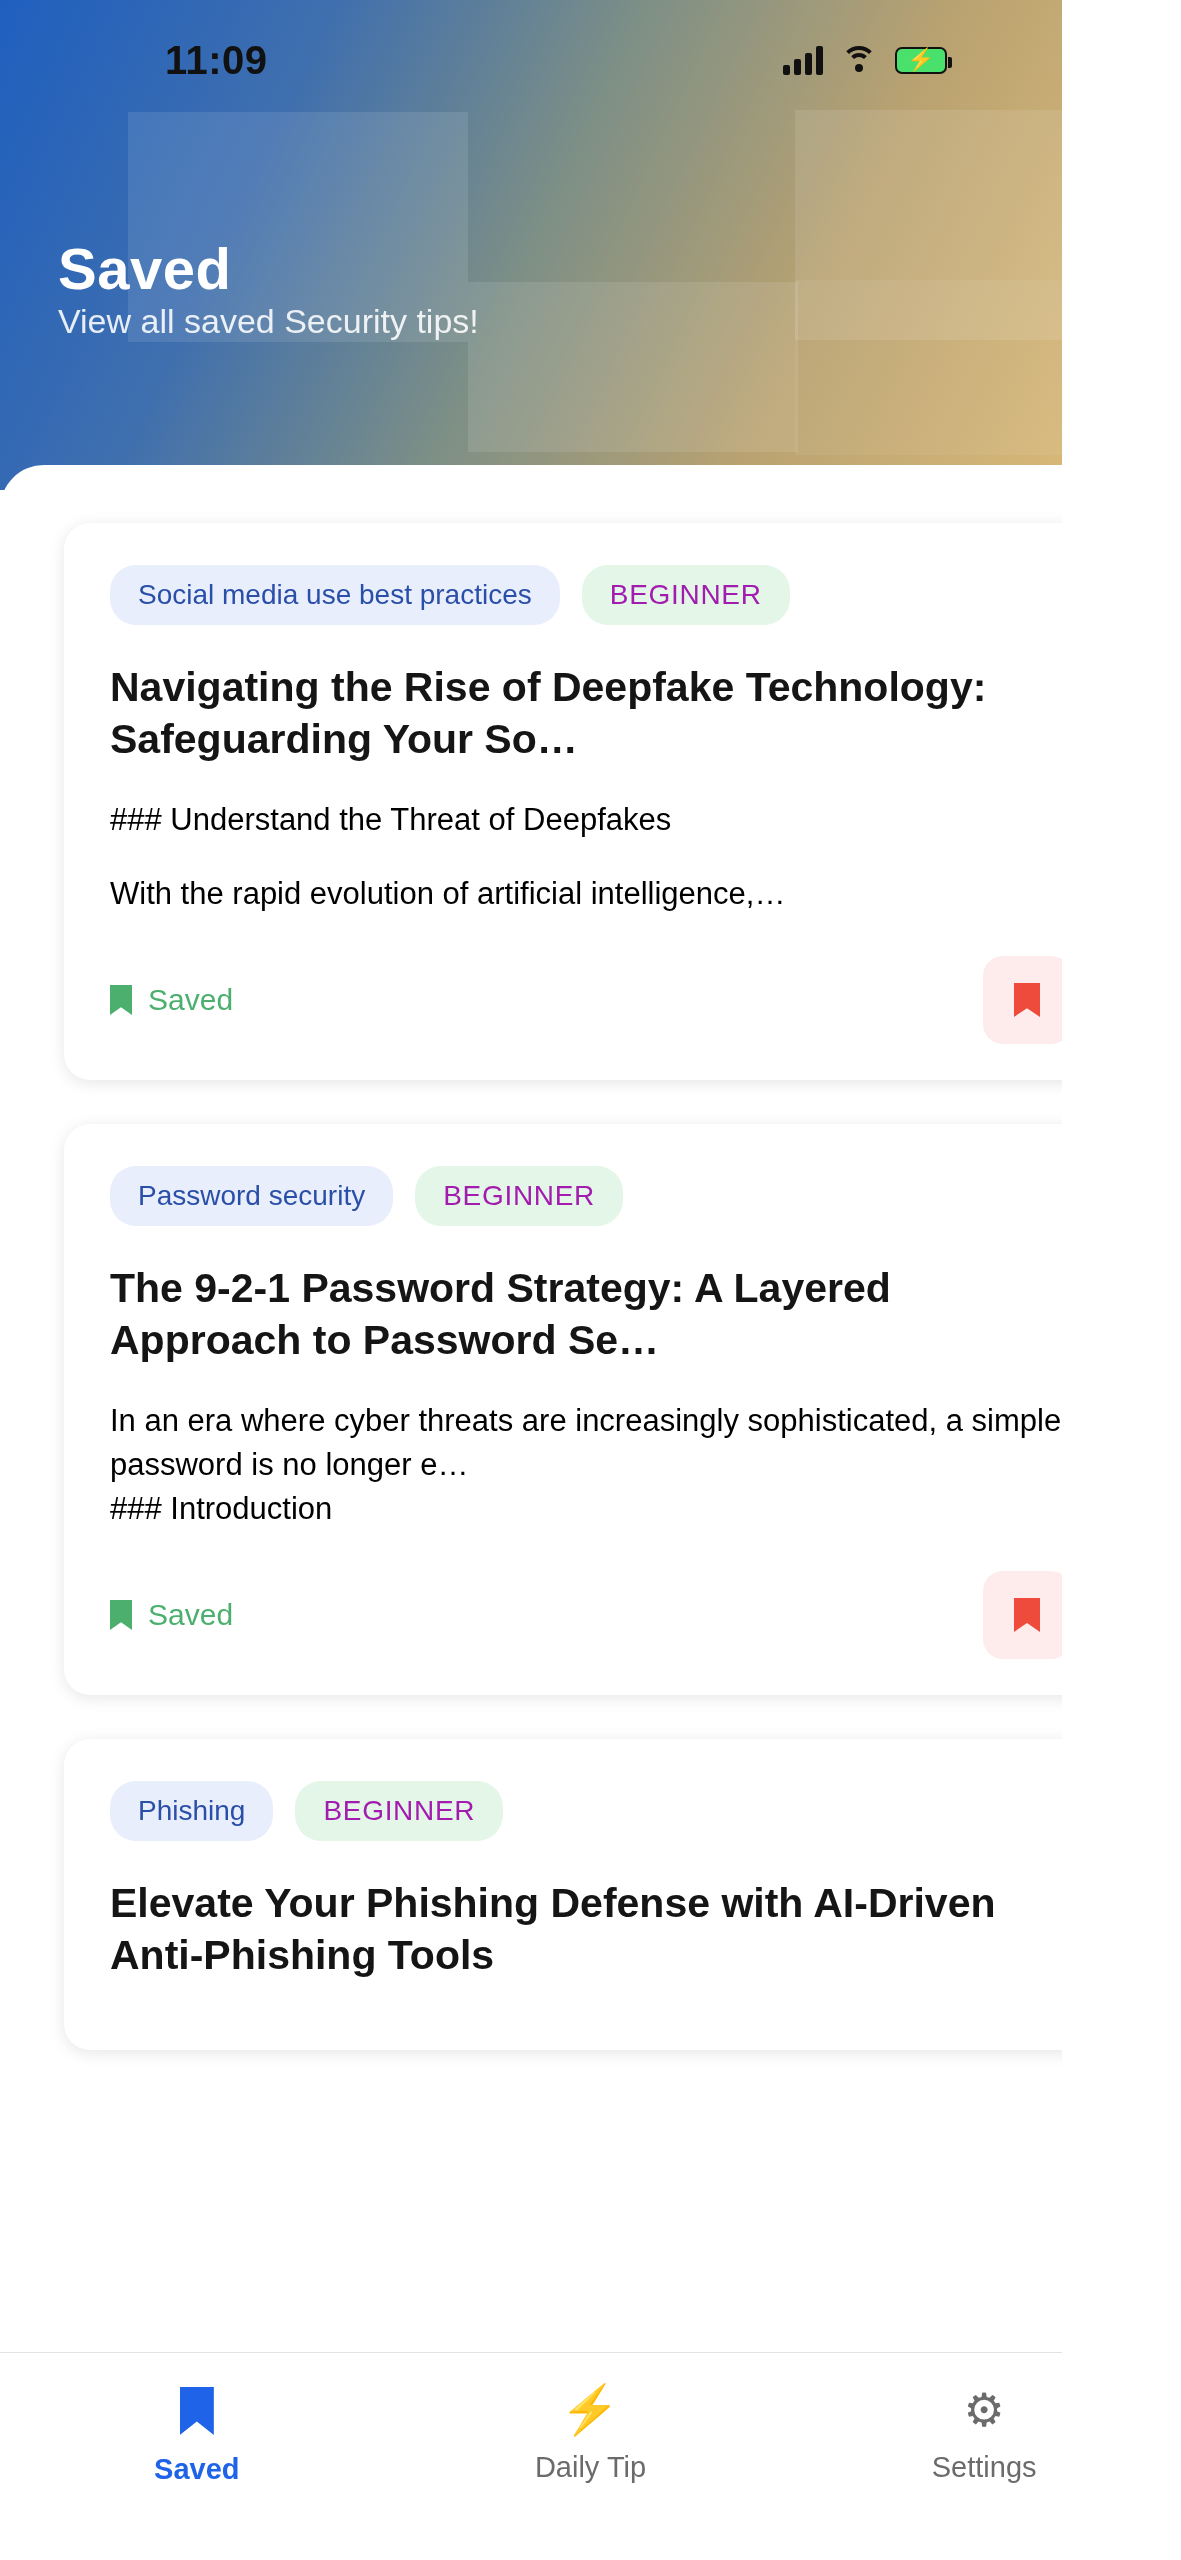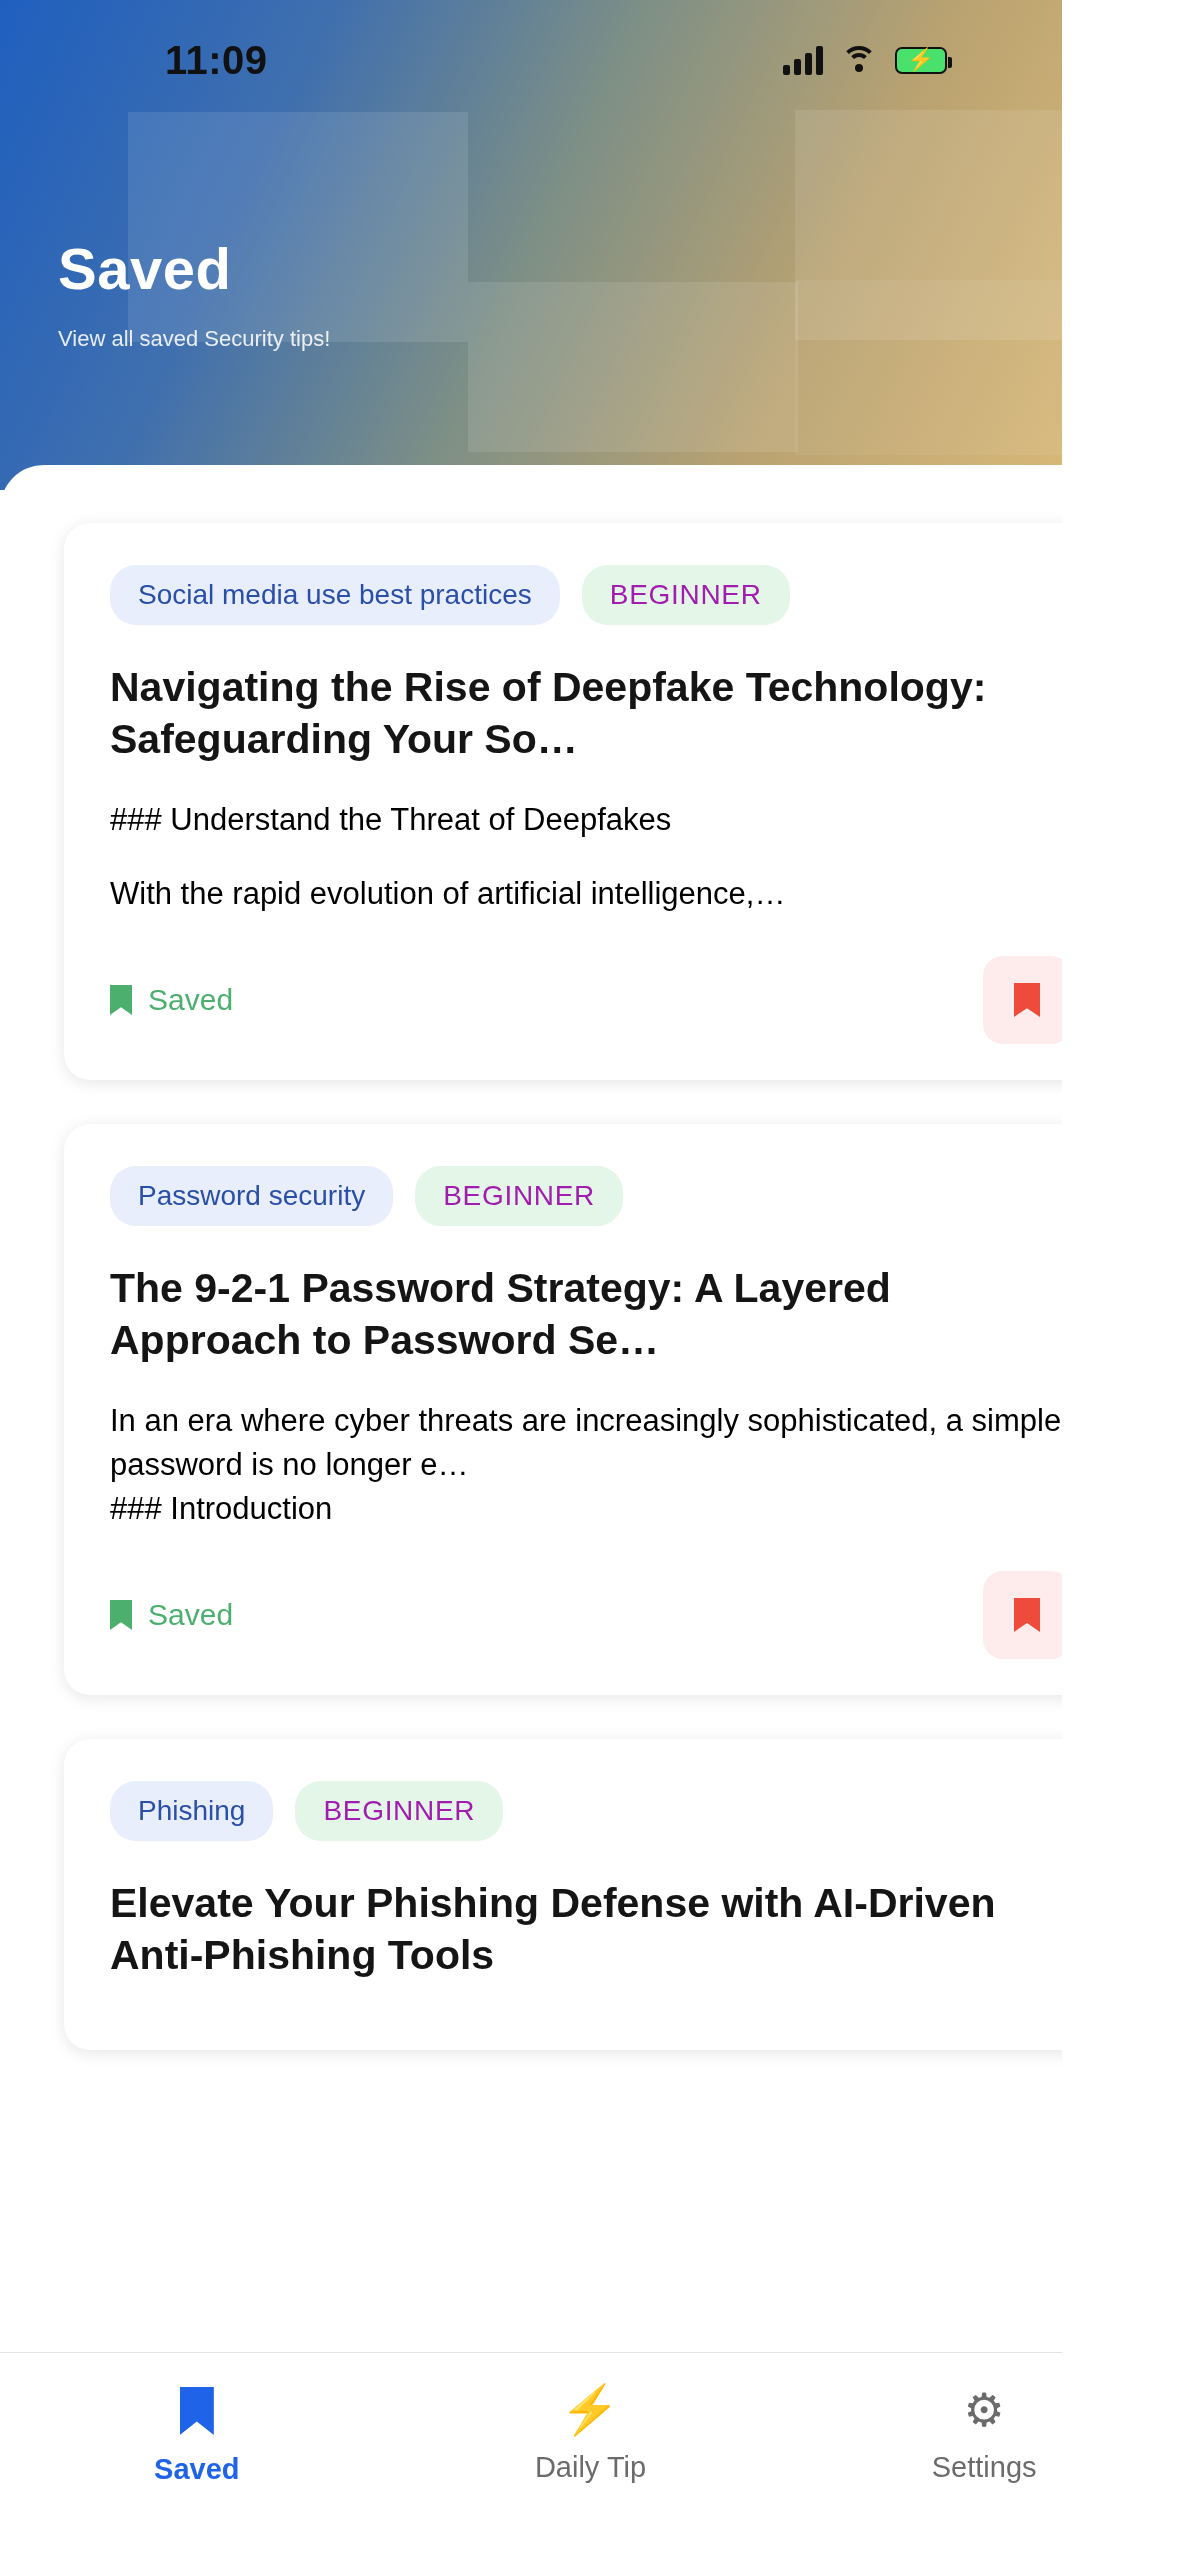--- a/index.html
+++ b/index.html
@@ -109,22 +109,21 @@
     left: 58px;
     top: 235px;
   }
   .hdr-title {
     font-size: 58px;
     font-weight: 700;
     color: #ffffff;
     letter-spacing: 0.5px;
   }
   .hdr-sub {
-    margin-top: 24px;
-    font-size: 22px;
+    font-size: 34px;
     color: rgba(255,255,255,0.88);
   }
 
   
   .sheet {
     position: absolute;
     top: 465px;
     left: 0;
     width: 1181px;
     height: 2095px;

